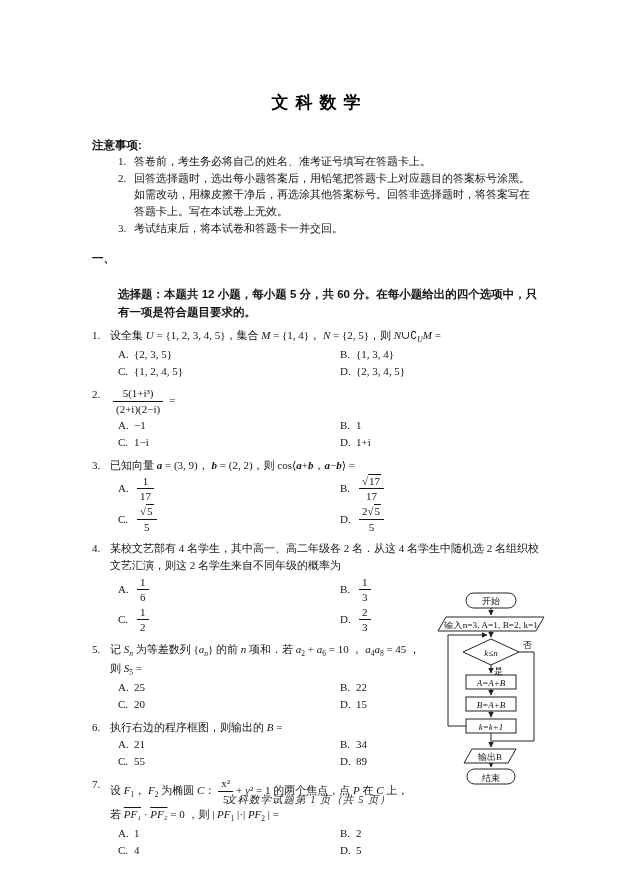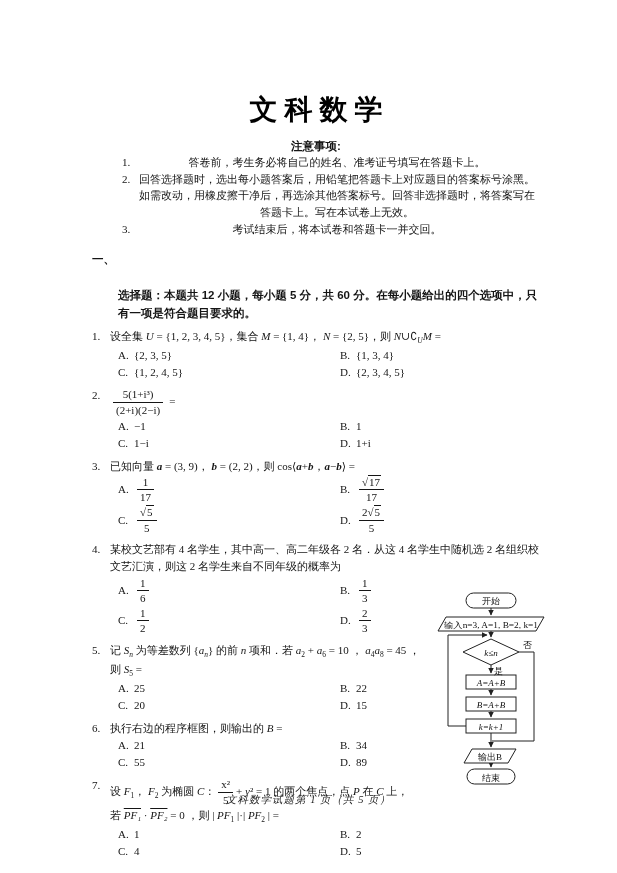--- a/index.html
+++ b/index.html
@@ -9,22 +9,22 @@
     background:#ffffff;
     color:#151515;
     font-family:"Liberation Serif","DejaVu Serif",serif;
     font-size:11px;
     box-sizing:border-box;
     padding:86px 77px 0 92px;
     overflow:hidden;
   }
   .gothic{font-family:"Liberation Sans","DejaVu Sans",sans-serif;font-weight:bold;}
   .title{margin:0;text-align:center;font-size:16px;letter-spacing:0.5px;color:#000;}
-  .subtitle{margin:5px 0 0;text-align:center;font-size:28px;font-weight:600;letter-spacing:7px;padding-left:7px;color:#000;}
-  .notice{margin-top:10px;text-align:center;}
+  .subtitle{margin:5px 0 0;text-align:center;font-size:17px;font-weight:600;letter-spacing:7px;padding-left:7px;color:#000;}
+  .notice{margin-top:24px;}
   .notice-heading{font-size:11.5px;}
   .notice-item{display:flex;margin-left:26px;line-height:1.52;}
   .li-n{flex:0 0 16px;}
   .li-t{flex:1;}
   .section-head{display:flex;margin-top:12px;font-size:11.5px;line-height:1.6;}
   .sec-n{flex:0 0 26px;}
   .sec-t{flex:1;margin-top:36px;}
   .q{display:flex;margin-top:6px;line-height:1.55;}
   .q-n{flex:0 0 18px;}
   .q-body{flex:1;}

